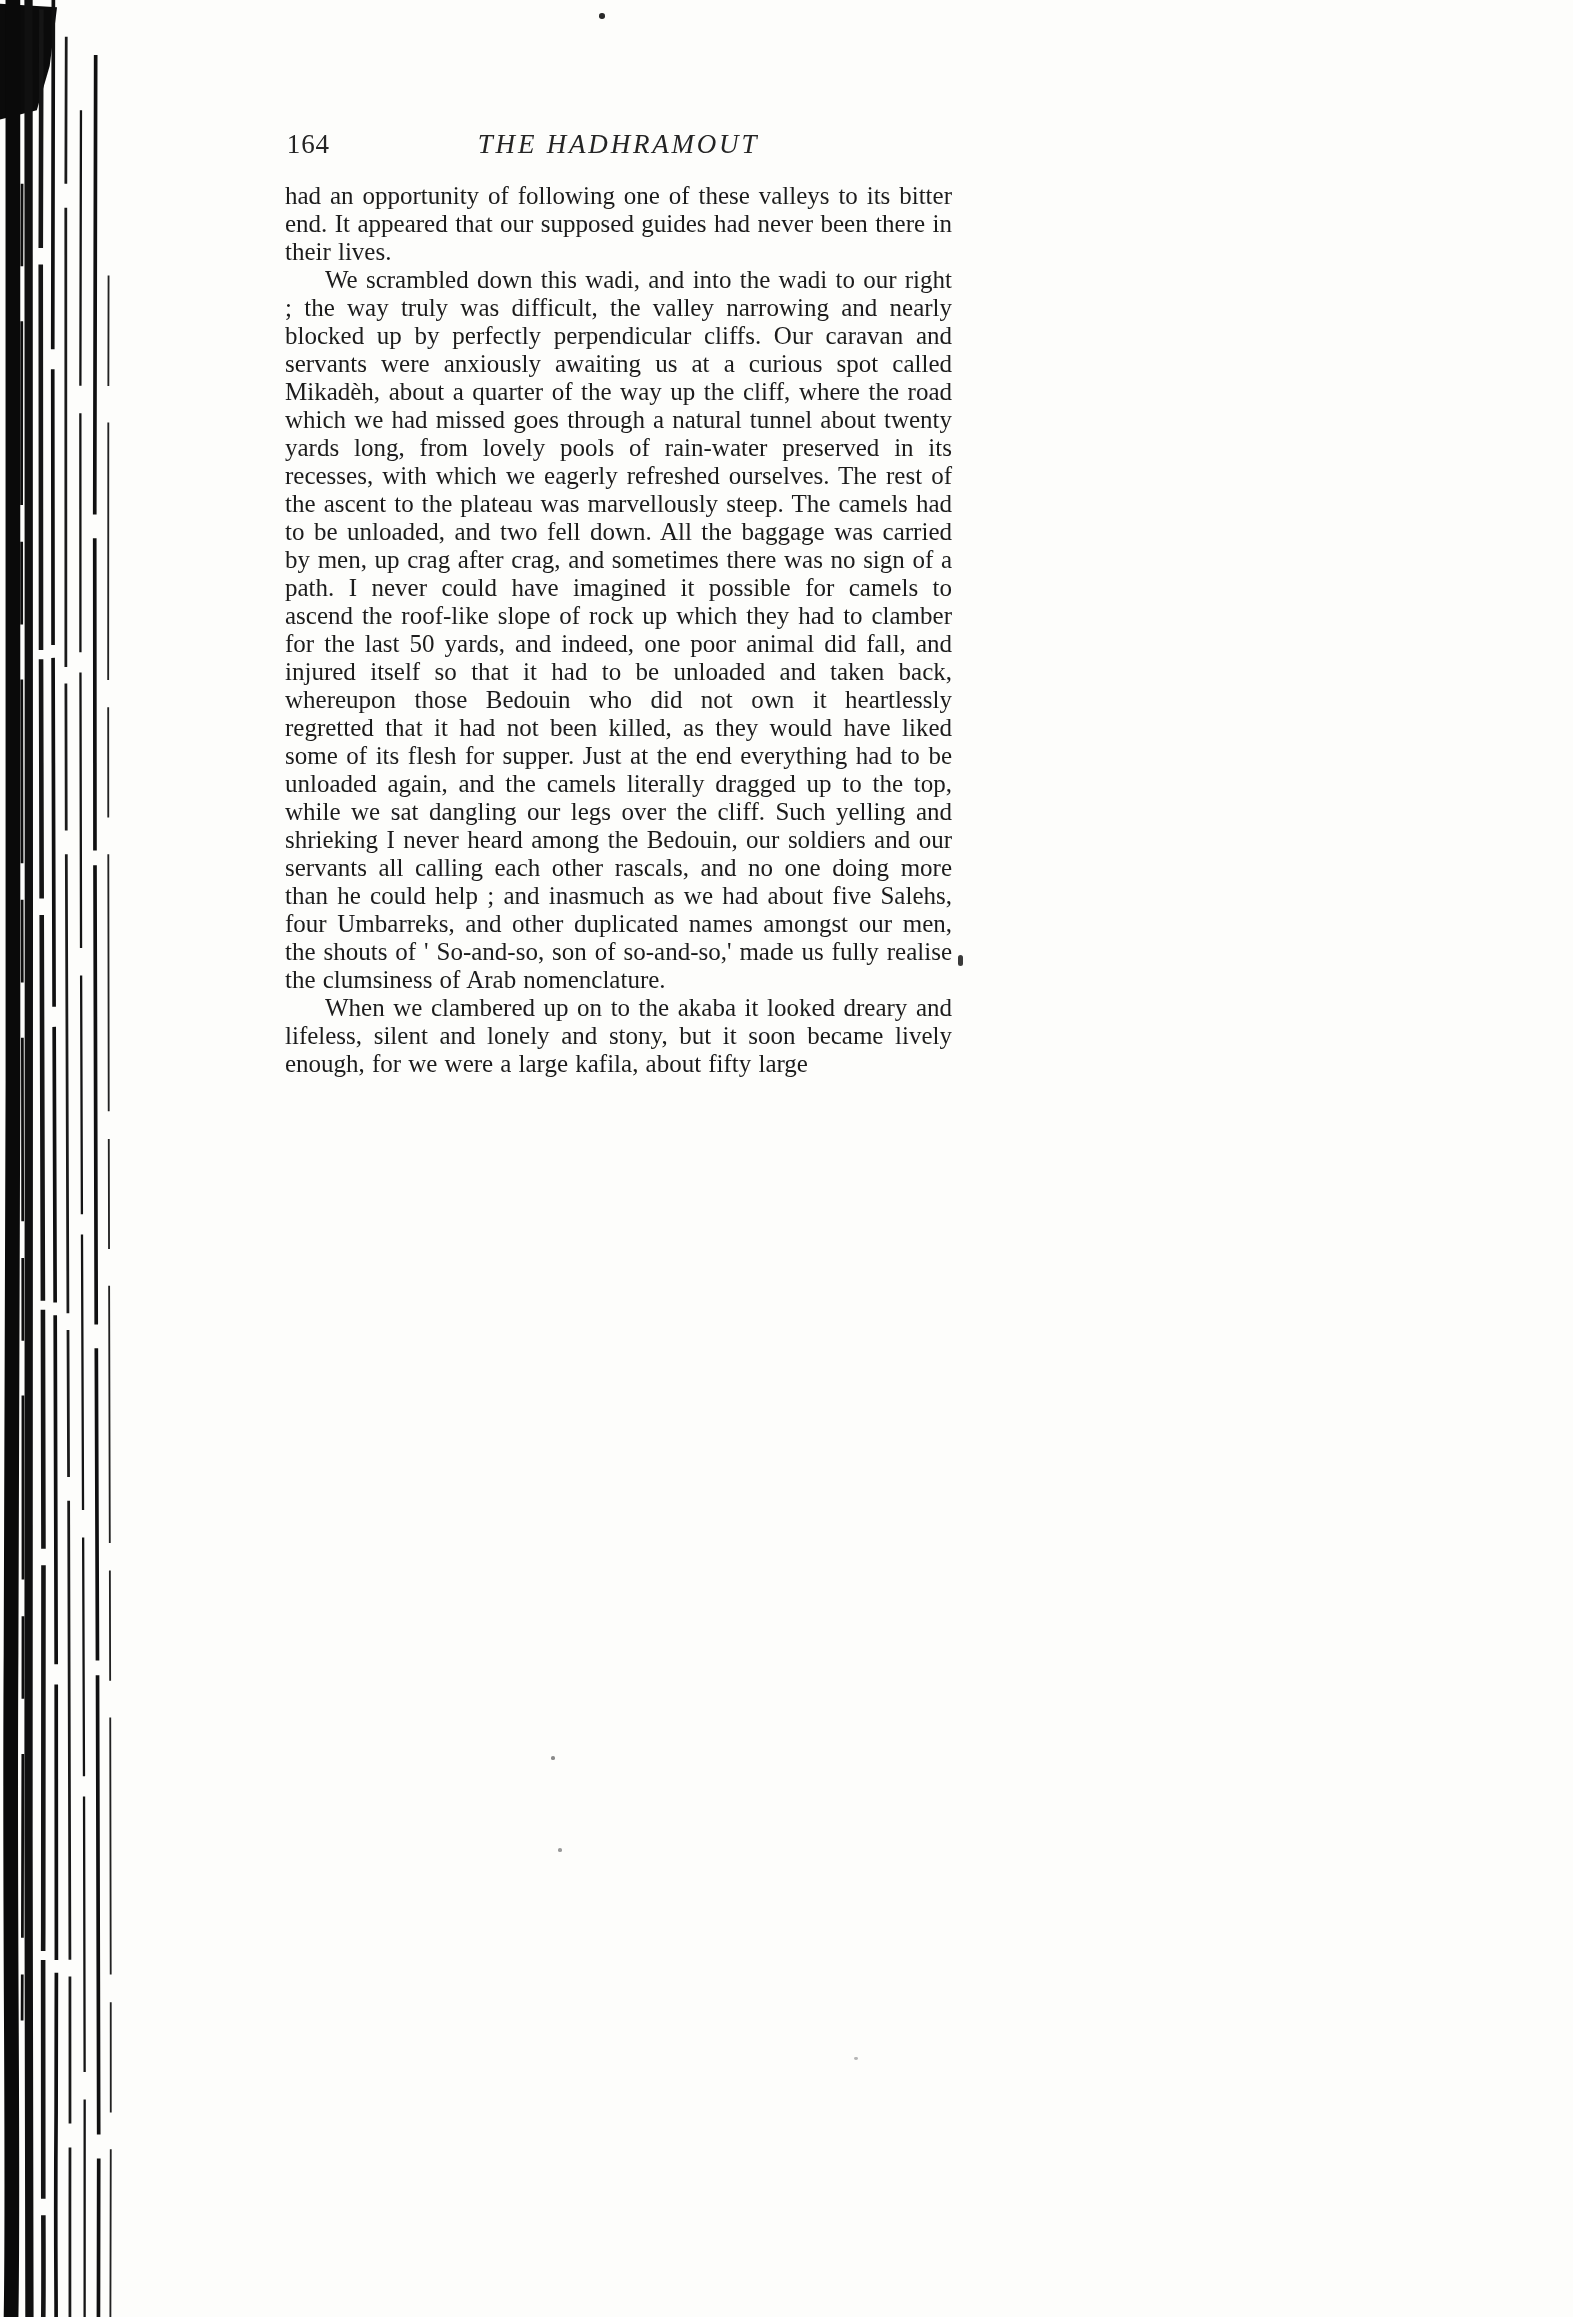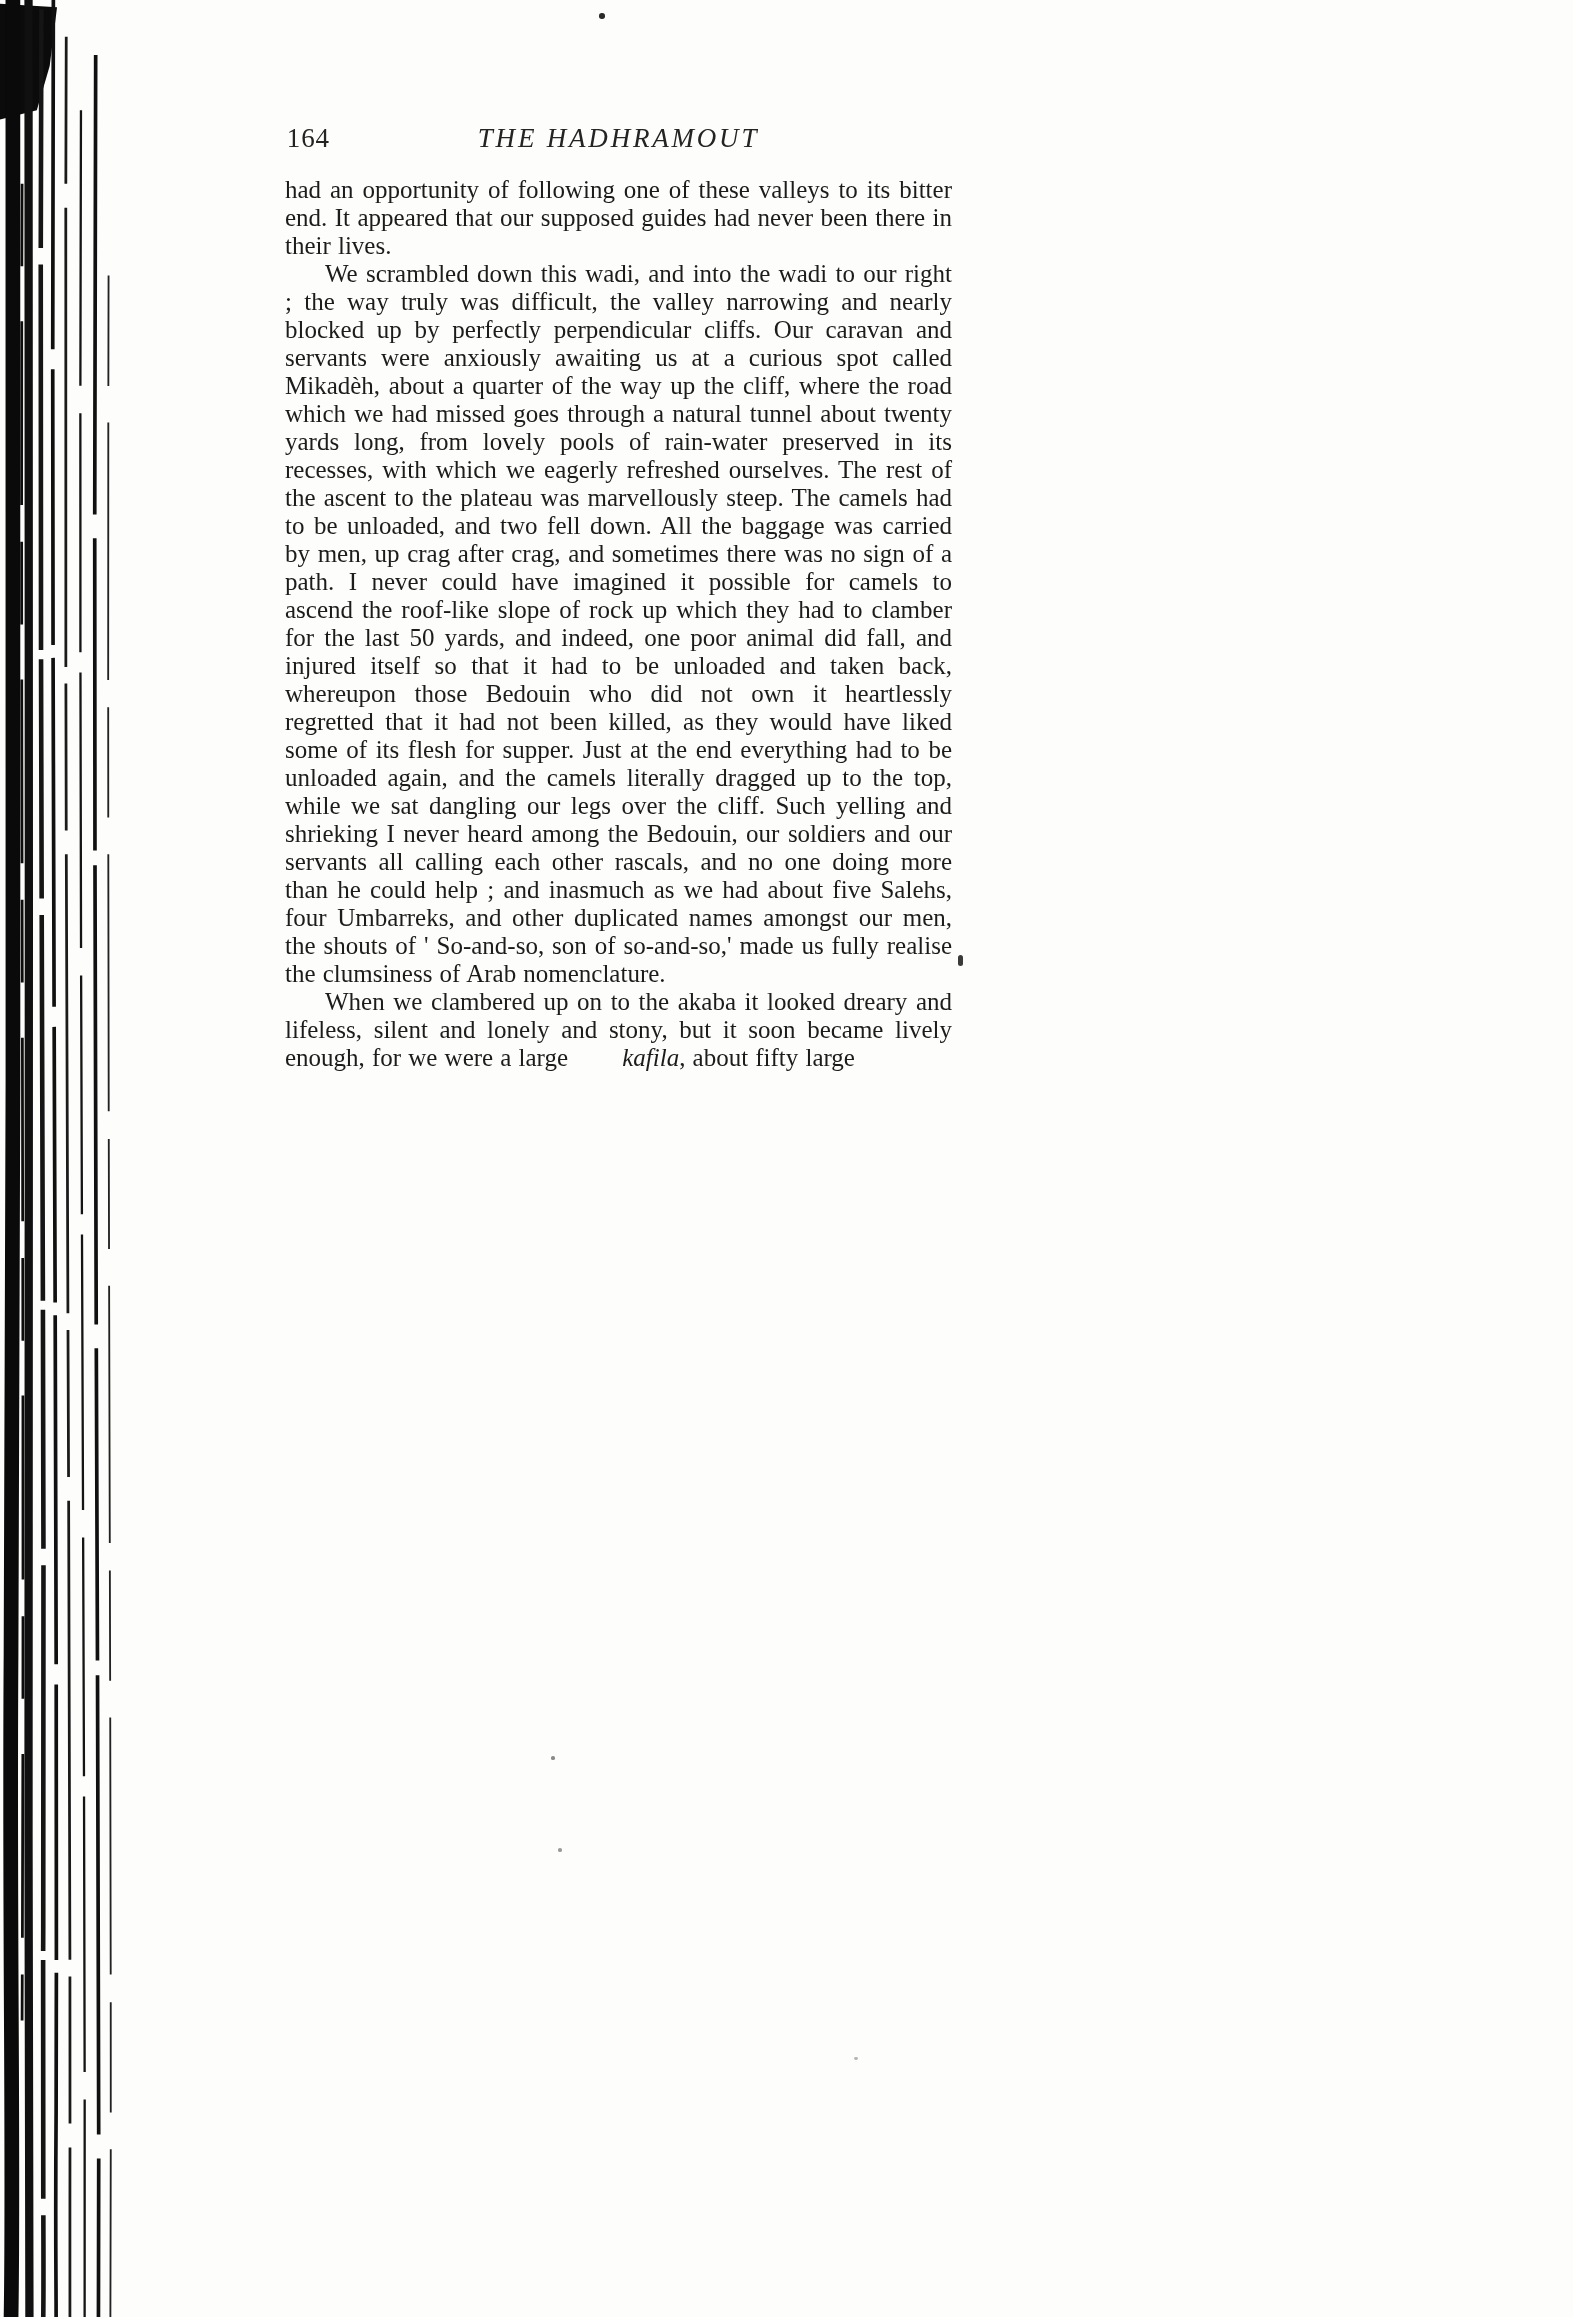--- a/index.html
+++ b/index.html
@@ -19,21 +19,21 @@
   .gutter-svg {
     position: absolute;
     left: 0;
     top: 0;
     width: 138px;
     height: 2318px;
   }
   .text-block {
     position: absolute;
     left: 285px;
-    top: 123px;
+    top: 129px;
     width: 667px;
   }
   .page-header {
     position: relative;
     text-align: center;
     font-size: 27px;
     height: 35px;
     margin-bottom: 18.4px;
     color: #242424;
   }
@@ -52,22 +52,20 @@
     font-size: 25px;
     line-height: 28px;
     text-align: justify;
     color: #1c1c1c;
     word-spacing: 0.9px;
   }
   .para.indent {
     text-indent: 40px;
   }
   .italic {
-    font-style: italic;
-    margin-left: 47px;
   }
   .speck {
     position: absolute;
     background: #2a2a2a;
     border-radius: 50%;
   }
   .speck.s1 { left: 599px; top: 13px;  width: 5.5px; height: 5.5px; }
   .speck.s2 { left: 958px; top: 955px; width: 4.6px; height: 11px; border-radius: 2.8px; background:#3a3a3a; }
   .speck.s3 { left: 551px; top: 1756px; width: 3.7px; height: 3.7px; background:#8a8a8a; }
   .speck.s4 { left: 558px; top: 1848px; width: 3.7px; height: 3.7px; background:#9a9a9a; }

